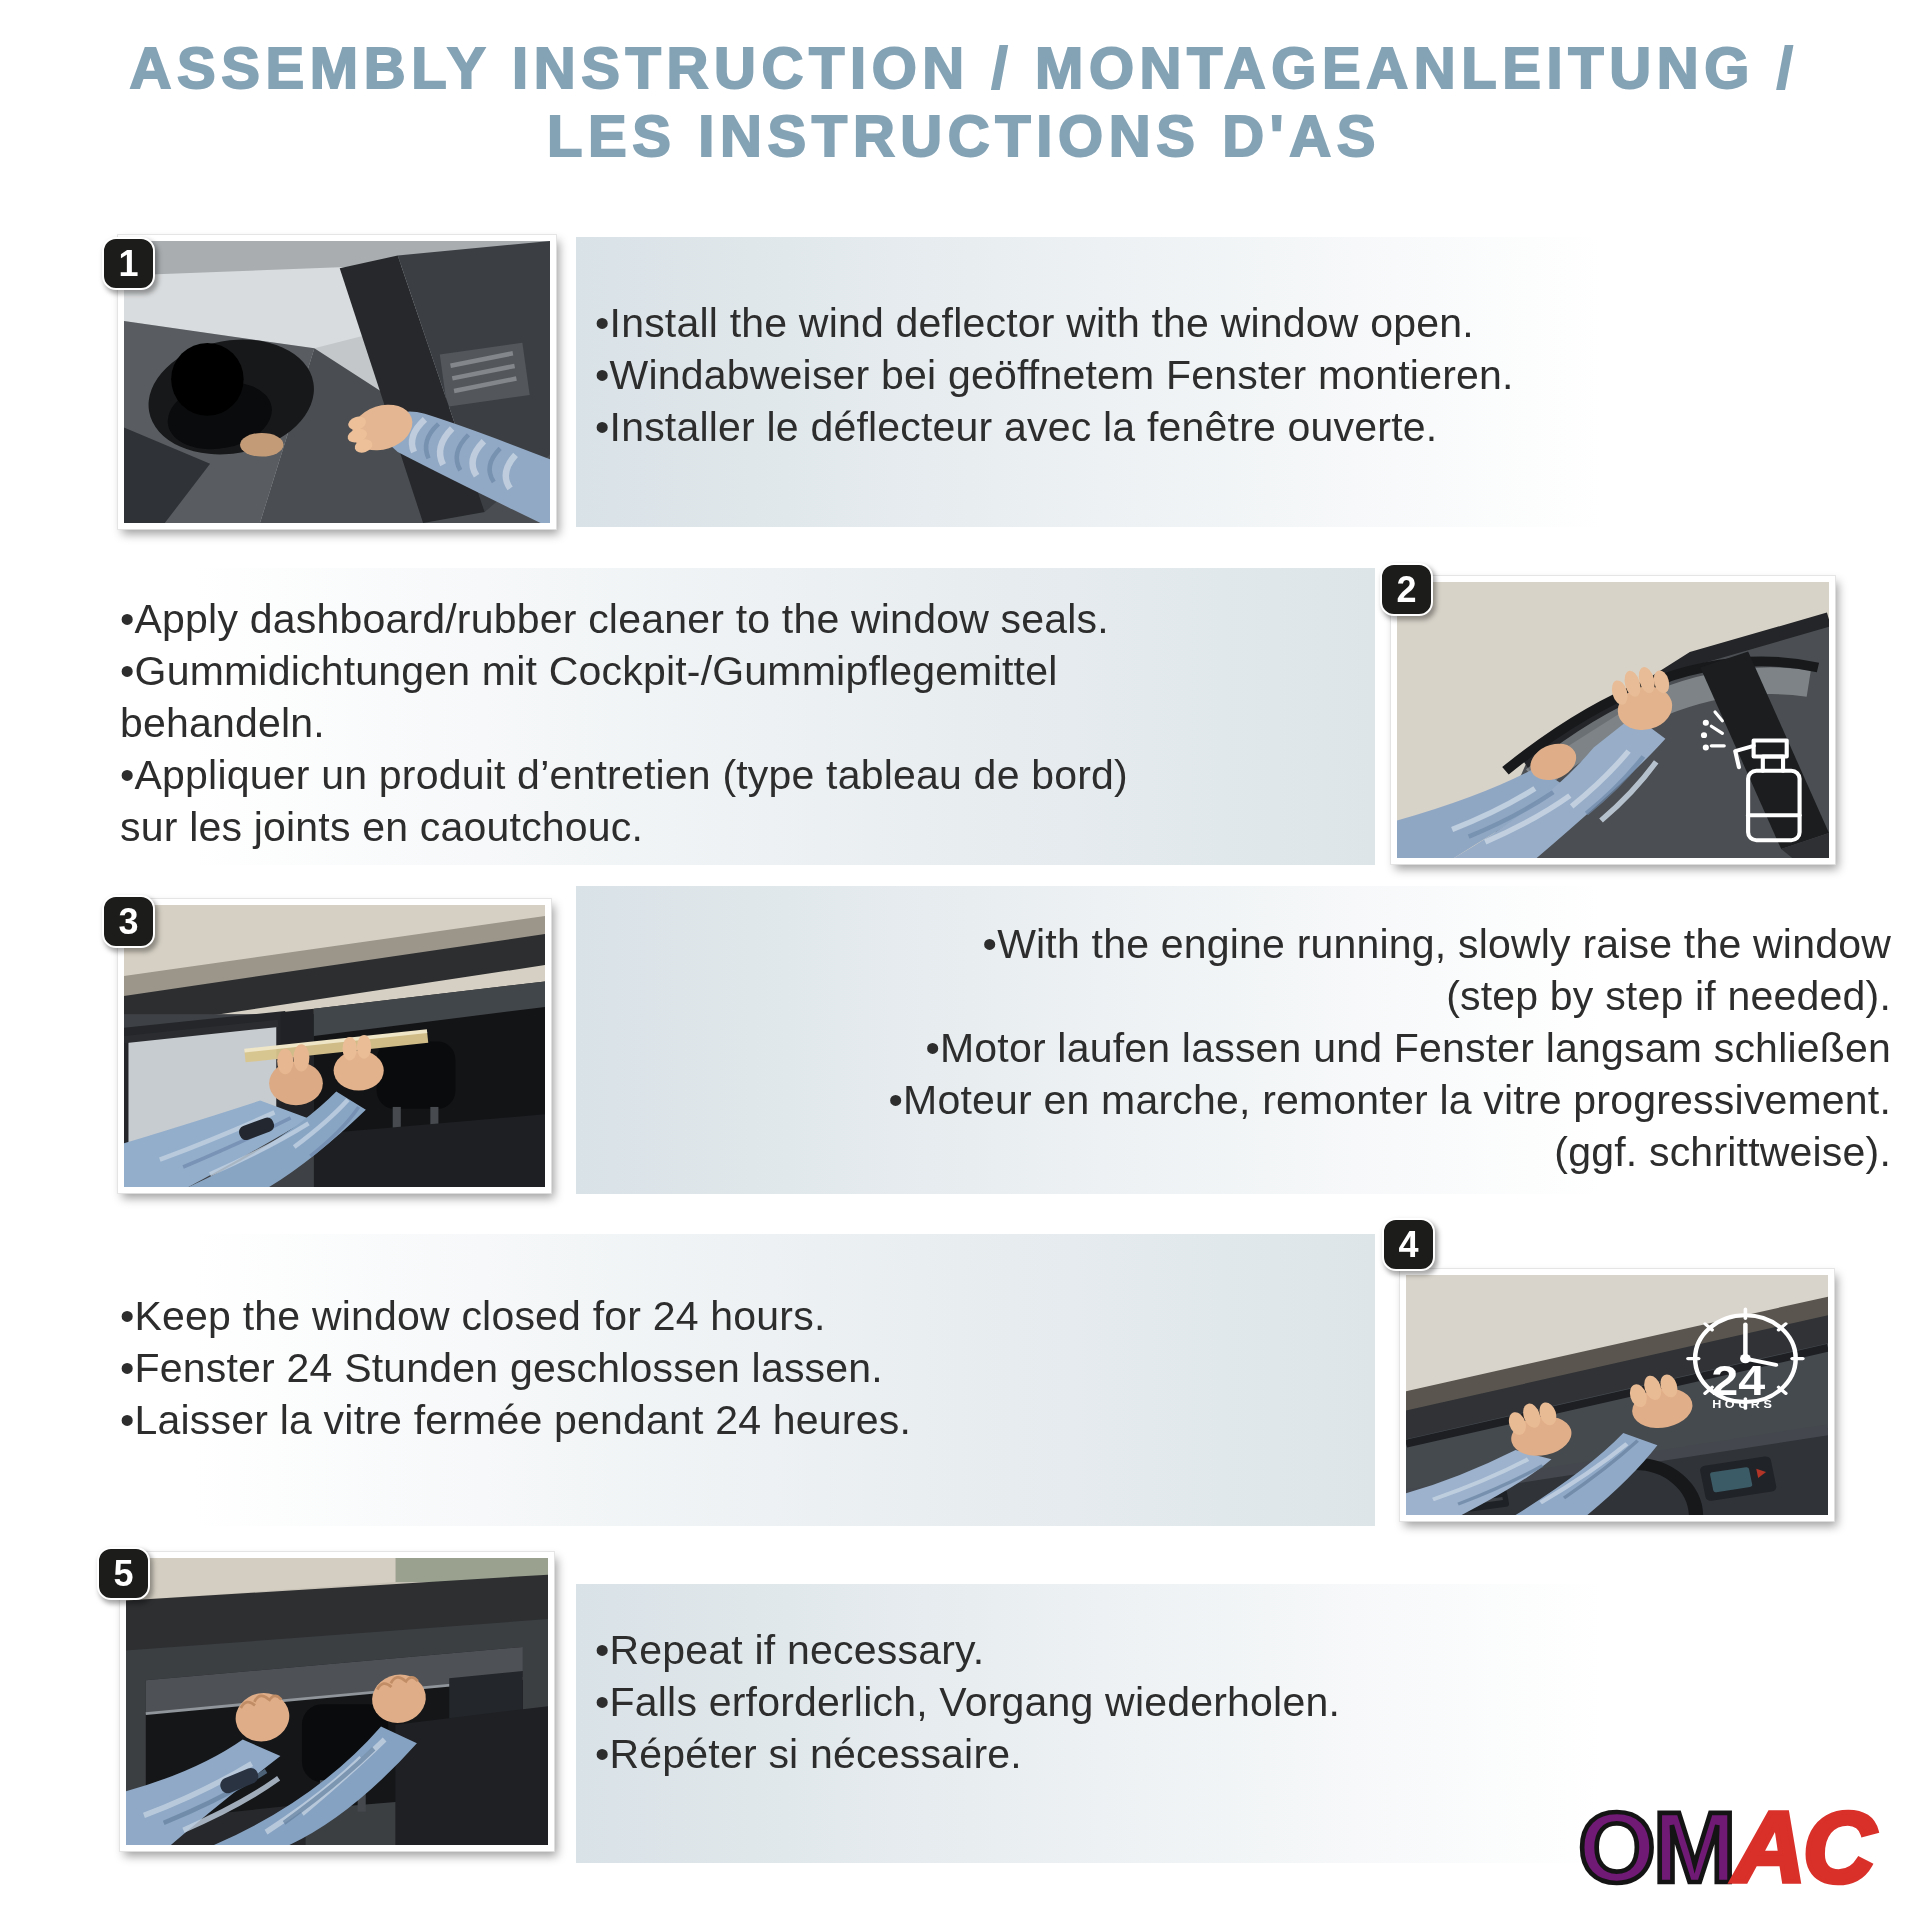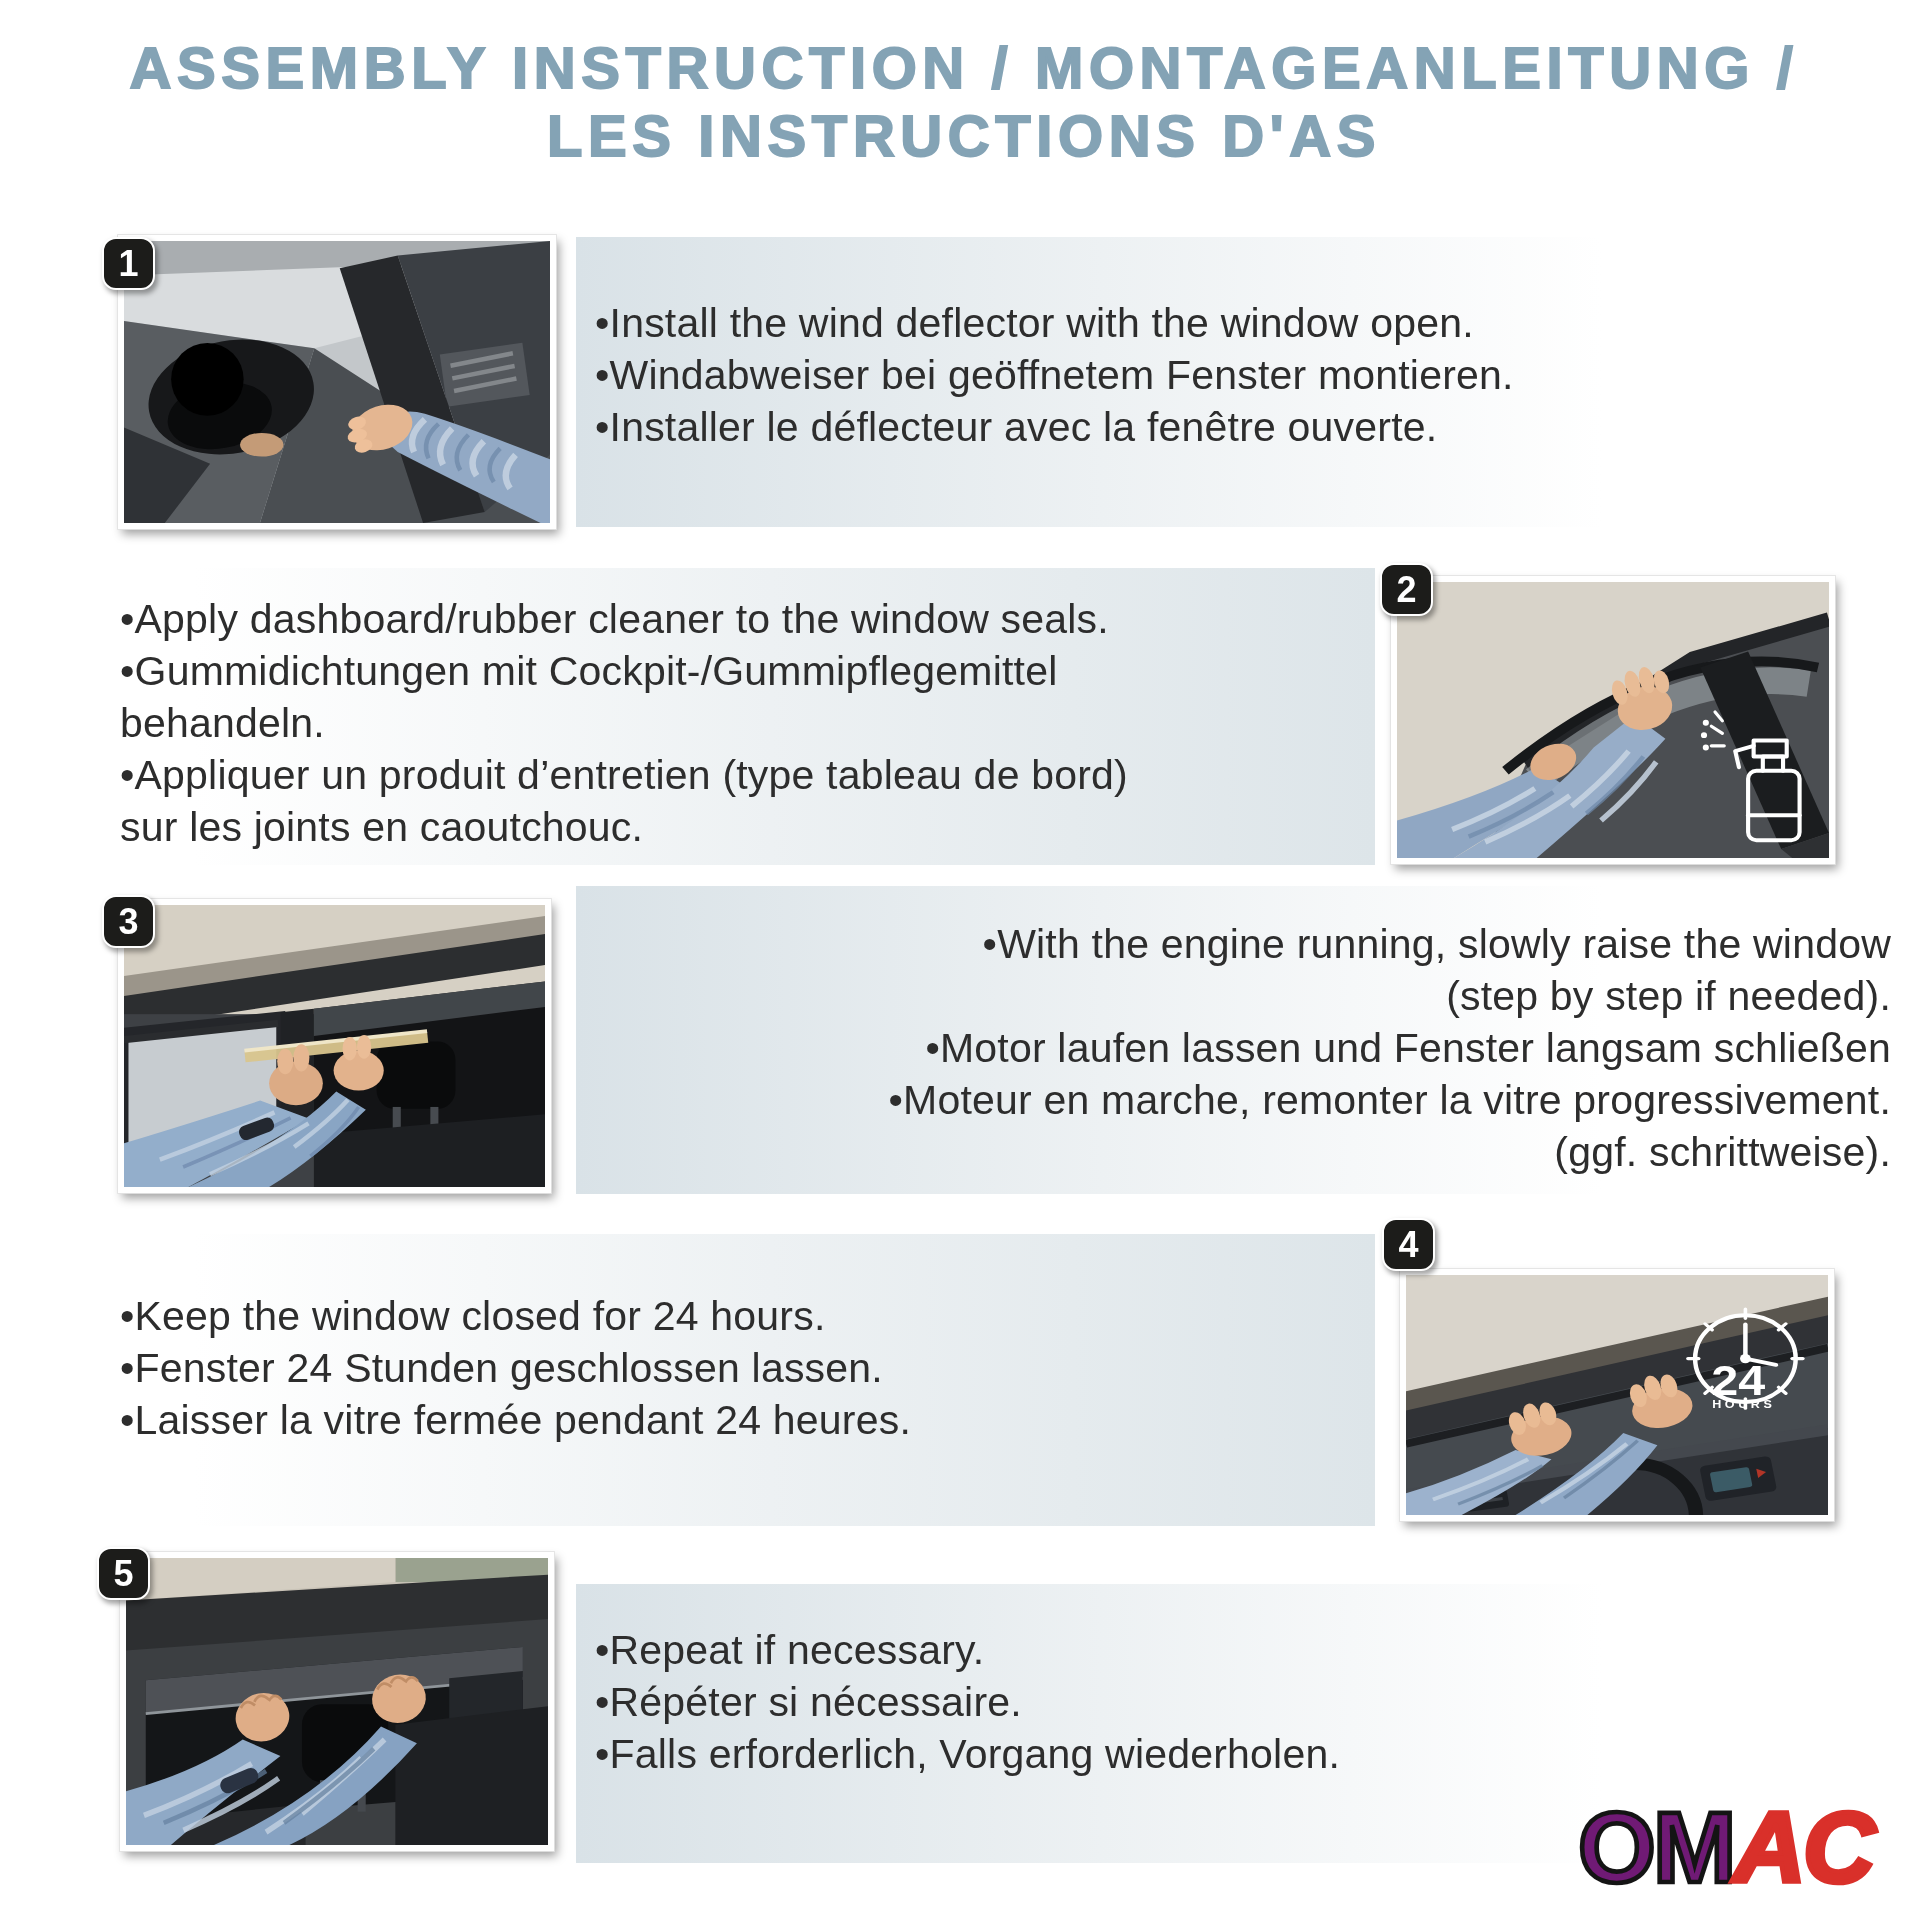--- a/index.html
+++ b/index.html
@@ -327,22 +327,22 @@
         <path d="M130,158 q8,-10 16,0 M146,154 q8,-10 16,0 M162,156 q8,-9 14,1" stroke="#c08d66" stroke-width="3" fill="none"></path>
       </g>
       <g transform="rotate(-10 304 152)">
         <ellipse cx="304" cy="152" rx="30" ry="26" fill="#dfad87"></ellipse>
         <path d="M282,138 q8,-10 16,0 M298,134 q8,-10 16,0 M314,136 q8,-9 14,1" stroke="#c08d66" stroke-width="3" fill="none"></path>
       </g>
     </svg>
   </div>
   <div class="box box-right" style="left:576px;top:1584px;width:1315px;height:279px;padding:40px 0 0 19px;">
     <div class="line">•Repeat if necessary.</div>
+    <div class="line">•Falls erforderlich, Vorgang wiederholen.</div>
     <div class="line">•Répéter si nécessaire.</div>
-    <div class="line">•Falls erforderlich, Vorgang wiederholen.</div>
   </div>
 
   <div class="logo">
     <span class="om">OM</span><span class="ac">AC</span>
   </div>
 
 </div>
 
 
 </body></html>

